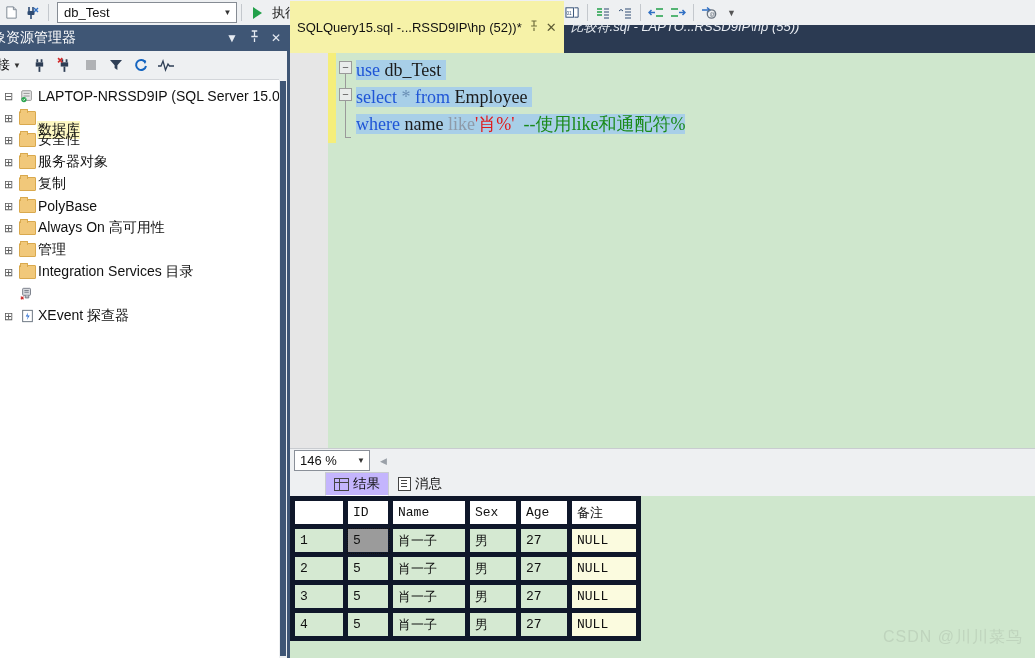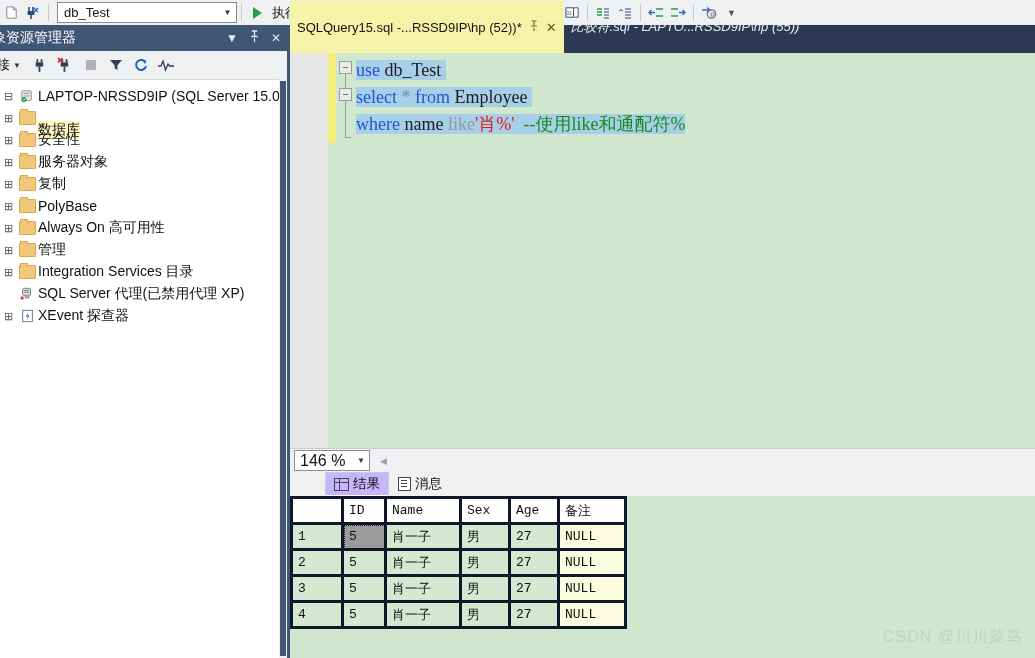--- a/index.html
+++ b/index.html
@@ -95,40 +95,40 @@
   .star { color: #6a8fb5; }
   .likekw { color: #8e9aa8; }
   .strlit { color: #e01b1b; }
   .cmt { color: #1a8a1a; }
 
   .zoombar { height: 23px; background: #eef0f2; display: flex; align-items: center; border-top: 1px solid #c9ccd0; }
   .zoom-combo {
     width: 74px; height: 19px; background: #ffffff; border: 1px solid #8a9099;
     display: flex; align-items: center; margin-left: 4px;
   }
-  .zoom-combo .zv { font-size: 16px; color: #111; padding-left: 5px; flex: 1; }
+  .zoom-combo .zv { font-size: 13px; color: #111; padding-left: 5px; flex: 1; }
   .zoom-combo .za { width: 16px; text-align: center; font-size: 8px; color: #333; }
   .zoom-left-arrow { margin-left: 10px; font-size: 9px; color: #9aa0a8; }
 
   .res-tabs { height: 24px; background: #eef0f2; display: flex; align-items: flex-end; padding-left: 5px; }
   .res-tab {
     height: 22px; display: flex; align-items: center; gap: 4px; font-size: 13.5px;
     padding: 0 8px; color: #111; background: #eef0f2; border: 1px solid transparent;
   }
   .res-tab.active { background: #c4b5fd; border: 1px solid #c9ccd0; border-bottom-color: #ffffff; margin-left: 30px; }
   .grid-ico { width: 13px; height: 11px; border: 1.4px solid #444; position: relative; }
   .grid-ico:before { content:''; position:absolute; left:0; top:3px; width:100%; height:1px; background:#444; }
   .grid-ico:after { content:''; position:absolute; left:4px; top:0; width:1px; height:100%; background:#444; }
   .msg-ico { width: 11px; height: 12px; border: 1.4px solid #444; background:#fff; position: relative; }
   .msg-ico:before { content:''; position:absolute; left:2px; top:2px; width:6px; height:1px; background:#444; box-shadow: 0 3px 0 #444, 0 6px 0 #444; }
 
   .results-pane { position: relative; height: 163px; background: #cfe7cd; }
   table.rgrid { border-collapse: collapse; font-family: "Liberation Mono", monospace; font-size: 13px; }
   table.rgrid th, table.rgrid td {
-    border: 3px solid #0f172a; height: 23px; padding: 0 5px; text-align: left;
+    border: 5px solid #0f172a; height: 23px; padding: 0 5px; text-align: left;
     font-weight: normal; color: #111; background: #d5e9d2;
   }
   table.rgrid th { background: #ffffff; border-bottom: 1px solid #b9b9b9; }
   table.rgrid td.rowhdr { background: #d5e9d2; width: 38px; }
   table.rgrid td.nullcell { background: #fbfbdf; }
   table.rgrid td.selcell {
     background: #9b9b9b; color: #111; outline: 1px dotted #111; outline-offset: -2px;
   }
   .c-id { width: 30px; } .c-name { width: 62px; } .c-sex { width: 36px; }
   .c-age { width: 36px; } .c-note { width: 54px; }
@@ -410,21 +410,20 @@
           <div class="tree-row child">
             <span class="exp"></span>
             <span class="tico">
               <svg width="14" height="14" viewBox="0 0 16 16">
                 <rect x="3" y="1.5" width="9" height="8" rx="1" fill="#d8dade" stroke="#6f7580"></rect>
                 <path d="M5 4h5M5 6h5" stroke="#6f7580"></path>
                 <path d="M6 9.5v3h4v-3" fill="#b9bcc2" stroke="#6f7580"></path>
                 <path d="M1 11l3 3M4 11l-3 3" stroke="#cc2b2b" stroke-width="1.4"></path>
               </svg>
             </span>
-            <span class="lbl">SQL Server 代理(已禁用代理 XP)</span>
           </div>
           <div class="tree-row child">
             <span class="exp">⊞</span>
             <span class="tico">
               <svg width="13" height="14" viewBox="0 0 14 16">
                 <rect x="1.5" y="1.5" width="11" height="13" fill="#fff" stroke="#5a6673"></rect>
                 <path d="M7.5 4L5 8.6h2.4L6.2 12.5 9.5 7.4H7z" fill="#2e6fd0"></path>
               </svg>
             </span>
             <span class="lbl">XEvent 探查器</span>

